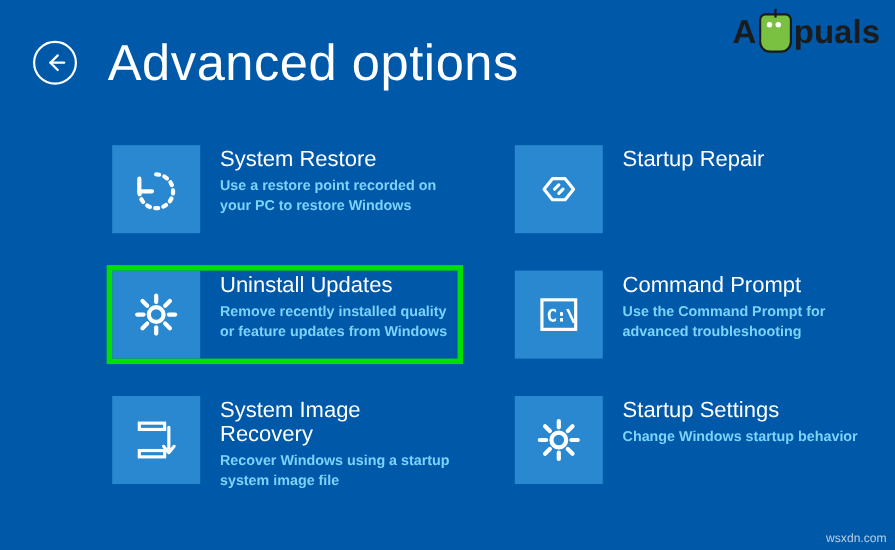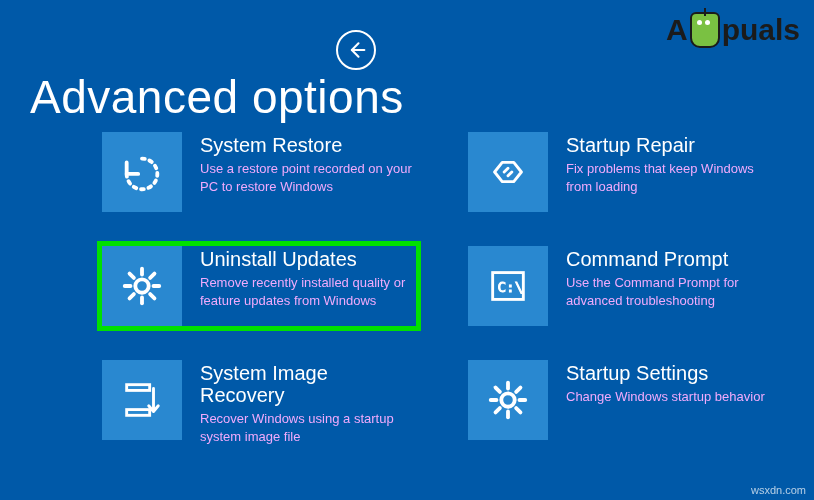--- a/index.html
+++ b/index.html
@@ -16,22 +16,21 @@
     position: relative;
     width: 814px;
     height: 500px;
     background: #0059a8;
   }
   .header {
     position: absolute;
     top: 30px;
     left: 30px;
     display: flex;
-    align-items: flex-end;
-    flex-direction: column;
+    align-items: center;
   }
   .back-btn {
     width: 40px;
     height: 40px;
     border: 2px solid #fff;
     border-radius: 50%;
     display: flex;
     align-items: center;
     justify-content: center;
     margin-right: 28px;
@@ -83,22 +82,22 @@
   .tile .text-box { padding-top: 2px; }
   .tile .opt-title {
     font-size: 20px;
     font-weight: 400;
     margin-bottom: 4px;
     color: #fff;
     line-height: 1.1;
   }
   .tile .opt-desc {
     font-size: 13px;
-    font-weight: 400;
-    color: #f0abfc;
+    font-weight: 700;
+    color: #7dd3fc;
     line-height: 1.35;
     max-width: 230px;
   }
   
   .watermark {
     position: absolute;
     top: 12px;
     right: 14px;
     font-size: 30px;
     font-weight: 700;
@@ -181,21 +180,20 @@
 
     <div class="tile">
       <div class="icon-box">
         <svg viewBox="0 0 48 48">
           <path d="M10 24 L18 14 L30 14 L38 24 L30 34 L18 34 Z" stroke="#fff" stroke-width="3" fill="none" stroke-linejoin="round"></path>
           <path d="M20 24 L24 20 M24 28 L28 24" stroke="#fff" stroke-width="3" fill="none" stroke-linecap="round"></path>
         </svg>
       </div>
       <div class="text-box">
         <div class="opt-title">Startup Repair</div>
-        <div class="opt-desc">Fix problems that keep Windows from loading</div>
       </div>
     </div>
 
     <div class="tile highlight">
       <div class="icon-box">
         <svg viewBox="0 0 48 48">
           <circle cx="24" cy="24" r="7" stroke="#fff" stroke-width="4" fill="none"></circle>
           <g stroke="#fff" stroke-width="4" stroke-linecap="round">
             <line x1="24" y1="6" x2="24" y2="12"></line>
             <line x1="24" y1="36" x2="24" y2="42"></line>

